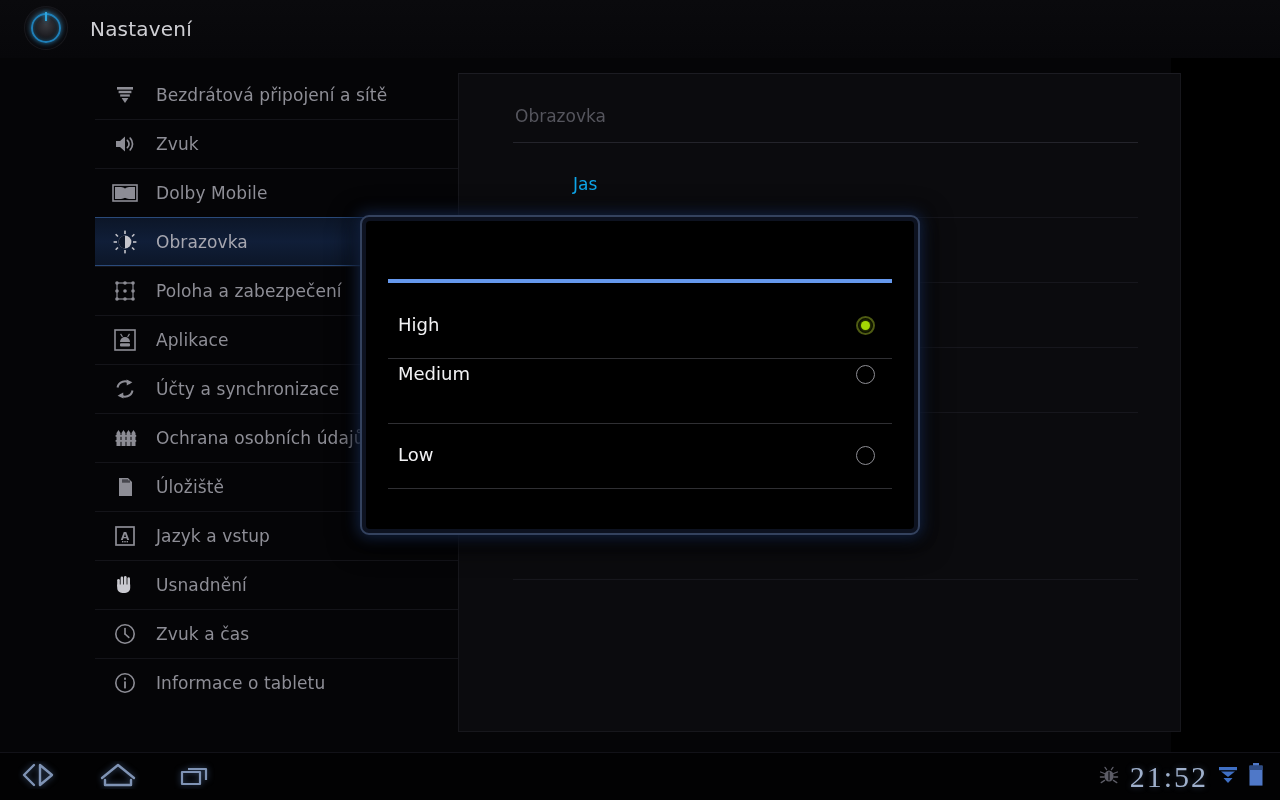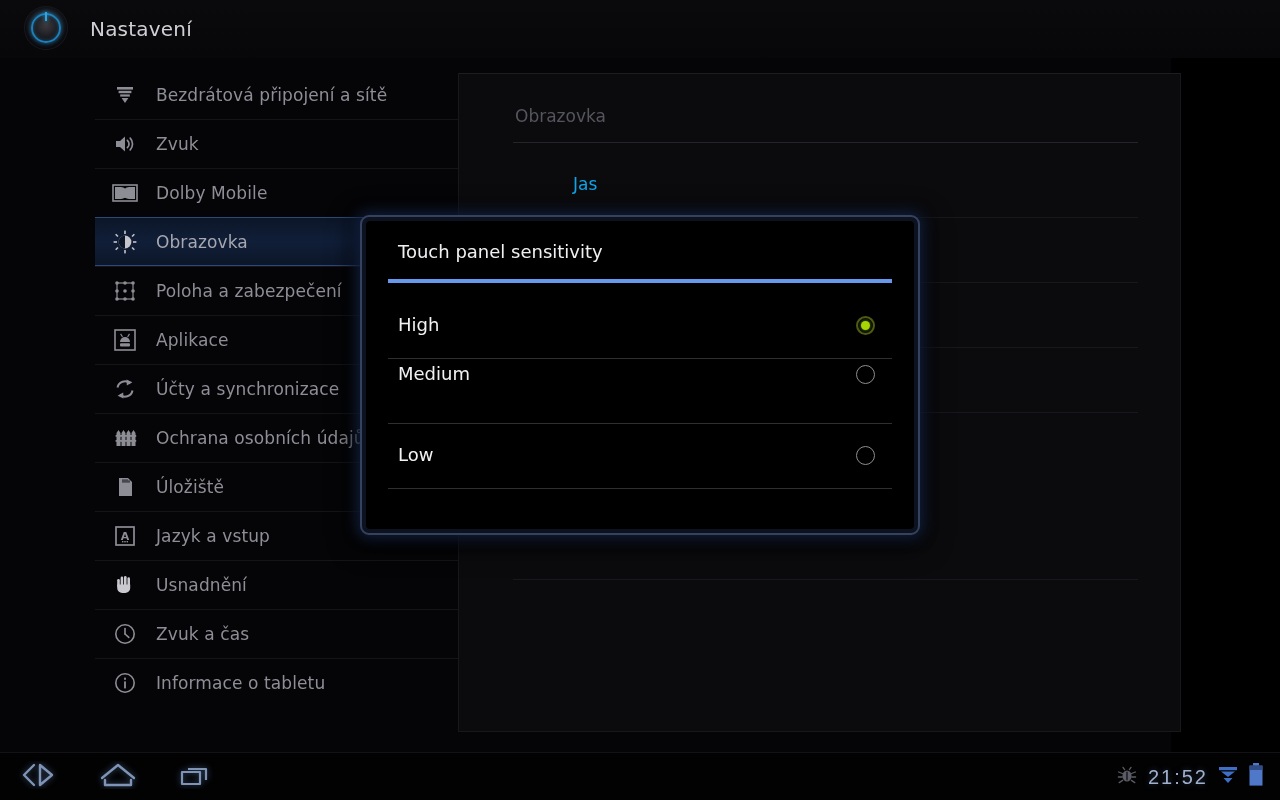--- a/index.html
+++ b/index.html
@@ -166,22 +166,22 @@
   }
   .navbtn {
     position:absolute; top:0; height:48px; width:72px;
     display:flex; align-items:center; justify-content:center;
   }
   #statusarea {
     position:absolute; right:0; top:0; height:48px;
     display:flex; align-items:center; gap:9px; padding-right:16px;
   }
   #clock {
-    font-family:Liberation Sans, sans-serif;
-    font-size:20px; color:#9fb0cc; letter-spacing:2px;
+    font-family:Liberation Serif, serif;
+    font-size:30px; color:#9fb0cc; letter-spacing:2px;
     text-shadow:0 0 6px rgba(130,160,210,.35);
   }
 </style>
 </head>
 <body>
 
 <div id="screen">
 
   <div id="actionbar">
     <div id="app-logo">
@@ -402,21 +402,20 @@
     <div class="row-rule" style="top:208px;"></div>
     <div class="row-rule" style="top:273px;"></div>
     <div class="row-rule" style="top:338px;"></div>
     <div class="row-rule" style="top:505px;"></div>
   </div>
 
   <div id="dialog-wrap">
     <div id="dialog-outer"></div>
     <div id="dialog">
 
-      <div id="dlg-title">Touch panel sensitivity</div>
       <div id="dlg-accent"></div>
 
       <div class="dlg-opt" style="top:72px;">
         <div class="olabel">High</div>
         <div class="radio on"></div>
       </div>
       <div class="dlg-rule" style="top:137px;"></div>
 
       <div class="dlg-opt" style="top:121px;">
         <div class="olabel">Medium</div>

